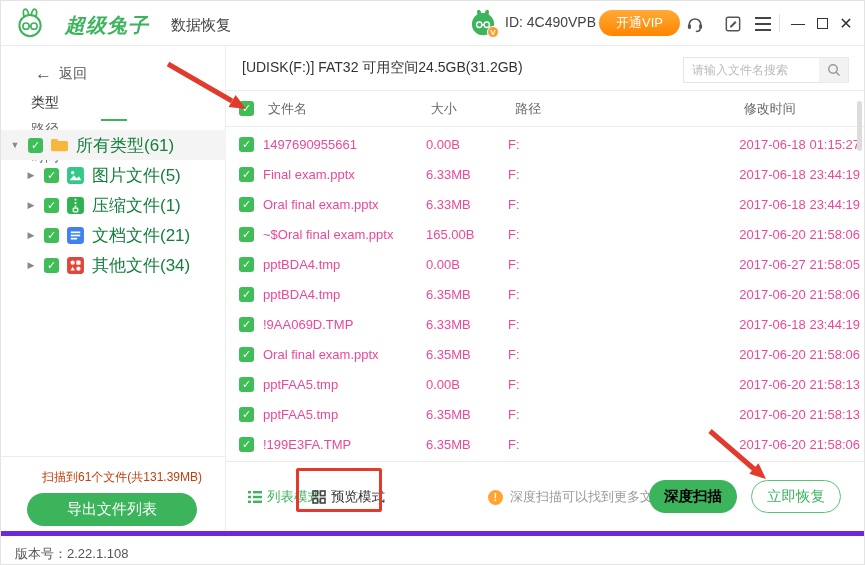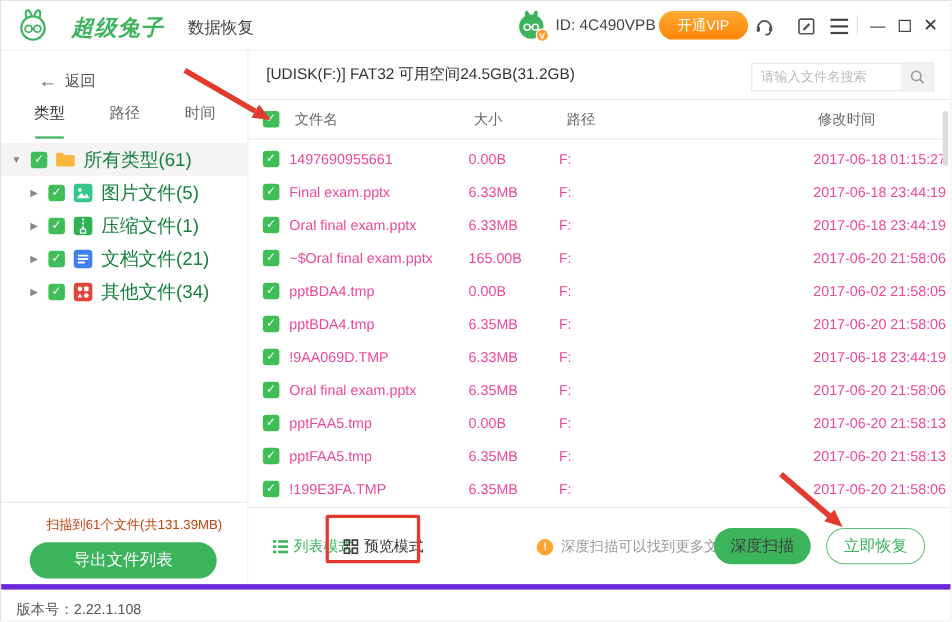--- a/index.html
+++ b/index.html
@@ -18,21 +18,21 @@
   .tb-icon{position:absolute;top:11px;width:24px;height:24px;display:flex;align-items:center;justify-content:center;cursor:pointer;}
   .hamburger span{display:block;width:16px;height:2px;background:#444;margin:2px 0;}
   .tb-divider{position:absolute;left:778px;top:13px;width:1px;height:18px;background:#e0e0e0;}
   .win-ctrl{position:absolute;top:10px;width:22px;height:24px;display:flex;align-items:center;justify-content:center;color:#333;font-size:14px;cursor:pointer;}
   .max-box{width:11px;height:11px;border:1.5px solid #333;}
 
   
   .sidebar{position:absolute;left:0;top:45px;width:225px;height:485px;border-right:1px solid #ececec;background:#fff;}
   .back-link{position:absolute;left:34px;top:18px;display:flex;align-items:center;gap:7px;color:#555;font-size:14px;cursor:pointer;}
   .back-arrow{font-size:17px;color:#555;}
-  .side-tabs{position:absolute;left:0;top:48px;width:225px;height:32px;display:flex;padding:0 30px;justify-content:space-between;}
+  .side-tabs{position:absolute;left:0;top:48px;width:225px;height:32px;display:flex;padding:0 30px;justify-content:space-between;flex-direction:column;}
   .tab{position:relative;font-size:14px;color:#666;padding-bottom:9px;cursor:pointer;}
   .tab.active{color:#333;}
   .tab.active::after{content:"";position:absolute;left:50%;transform:translateX(-50%);bottom:0;width:26px;height:2px;background:#3cb45c;}
   .tree{position:absolute;left:0;top:84px;width:225px;}
   .tree-item{display:flex;align-items:center;height:30px;gap:7px;cursor:pointer;}
   .tree-item.selected{background:#f4f4f4;}
   .tree-arrow{width:12px;font-size:9px;color:#888;text-align:center;flex:0 0 12px;}
   .tree-icon{width:19px;height:19px;flex:0 0 19px;position:relative;}
   .tree-icon svg{display:none;position:absolute;left:0;top:0;}
   .tree-item[data-icon="folder"] .ic-folder{display:block;}
@@ -65,21 +65,21 @@
   .c-name{width:158px;}.c-size{width:75px;}.c-path{width:228px;}.c-time{width:130px;}
   .scroll-thumb{position:absolute;left:631px;top:55px;width:5px;height:50px;background:#dcdcdc;border-radius:3px;}
 
   .bottombar{position:absolute;left:0;top:415px;width:640px;height:70px;border-top:1px solid #ececec;background:#fff;}
   .mode-btn{position:absolute;top:26px;display:flex;align-items:center;gap:5px;font-size:13.5px;cursor:pointer;}
   .list-mode{left:22px;color:#3cb45c;}
   .preview-mode{left:86px;color:#333;}
   .tip{position:absolute;left:262px;top:26px;display:flex;align-items:center;gap:7px;}
   .tip-icon{width:15px;height:15px;border-radius:50%;background:#ffa42e;color:#fff;font-size:10px;font-weight:bold;display:flex;align-items:center;justify-content:center;}
   .tip-text{font-size:13px;color:#999;}
-  .deep-btn{position:absolute;left:423px;top:18px;width:88px;height:33px;border:none;border-radius:17px;background:#3cb45c;color:#404040;font-size:14.5px;cursor:pointer;}
+  .deep-btn{position:absolute;left:423px;top:18px;width:88px;height:33px;border:none;border-radius:17px;background:#3cb45c;color:#000000;font-size:14.5px;cursor:pointer;font-weight:bold;}
   .recover-btn{position:absolute;left:525px;top:18px;width:90px;height:33px;border:1px solid #5bc277;border-radius:17px;background:#fff;color:#3cb45c;font-size:14.5px;cursor:pointer;}
 
   
   .footer{position:absolute;left:0;top:530px;width:865px;height:35px;border-top:5px solid #6d28d9;background:#fff;}
   .version{position:absolute;left:14px;top:9px;font-size:13px;color:#555;}
 
   
   .anno{position:absolute;pointer-events:none;z-index:50;}
   .anno-rect{left:295px;top:467px;width:86px;height:44px;border:3px solid #e23a2c;border-radius:2px;}
 </style>
@@ -303,21 +303,21 @@
           <span class="cell c-size">165.00B</span>
           <span class="cell c-path">F:</span>
           <span class="cell c-time">2017-06-20 21:58:06</span>
         </div>
 
         <div class="trow">
           <span class="checkbox"></span>
           <span class="cell c-name">pptBDA4.tmp</span>
           <span class="cell c-size">0.00B</span>
           <span class="cell c-path">F:</span>
-          <span class="cell c-time">2017-06-02 21:58:05</span>
+          <span class="cell c-time">2017-06-27 21:58:05</span>
         </div>
 
         <div class="trow">
           <span class="checkbox"></span>
           <span class="cell c-name">pptBDA4.tmp</span>
           <span class="cell c-size">6.35MB</span>
           <span class="cell c-path">F:</span>
           <span class="cell c-time">2017-06-20 21:58:06</span>
         </div>
 

